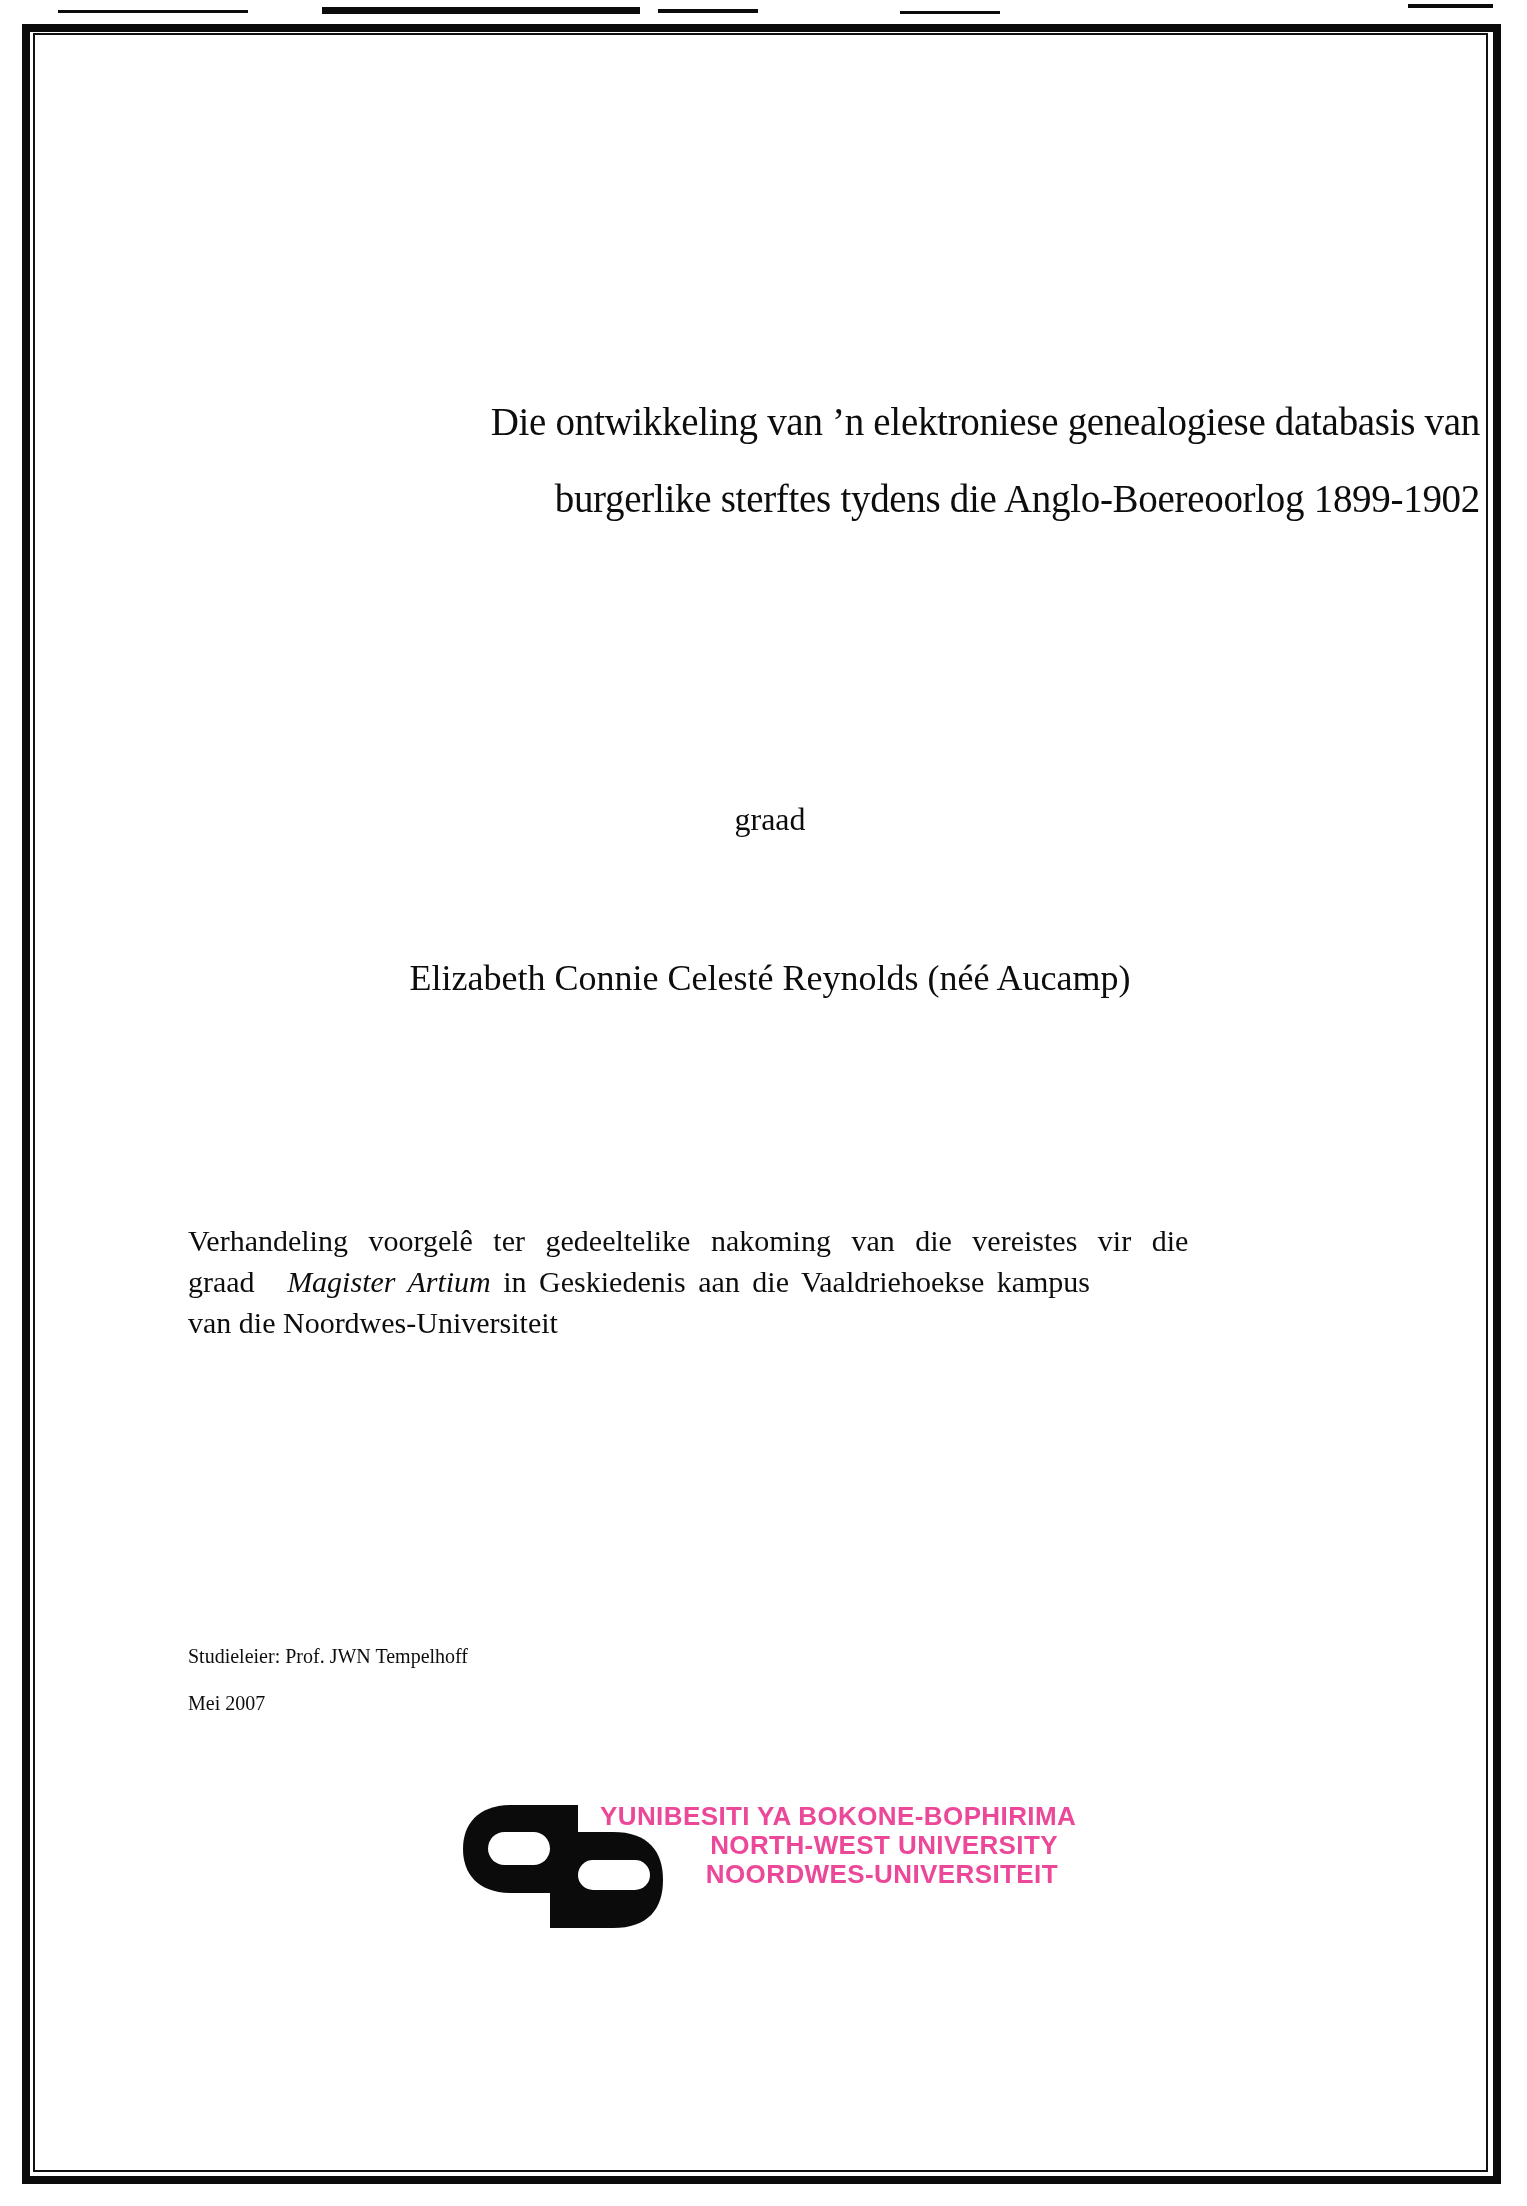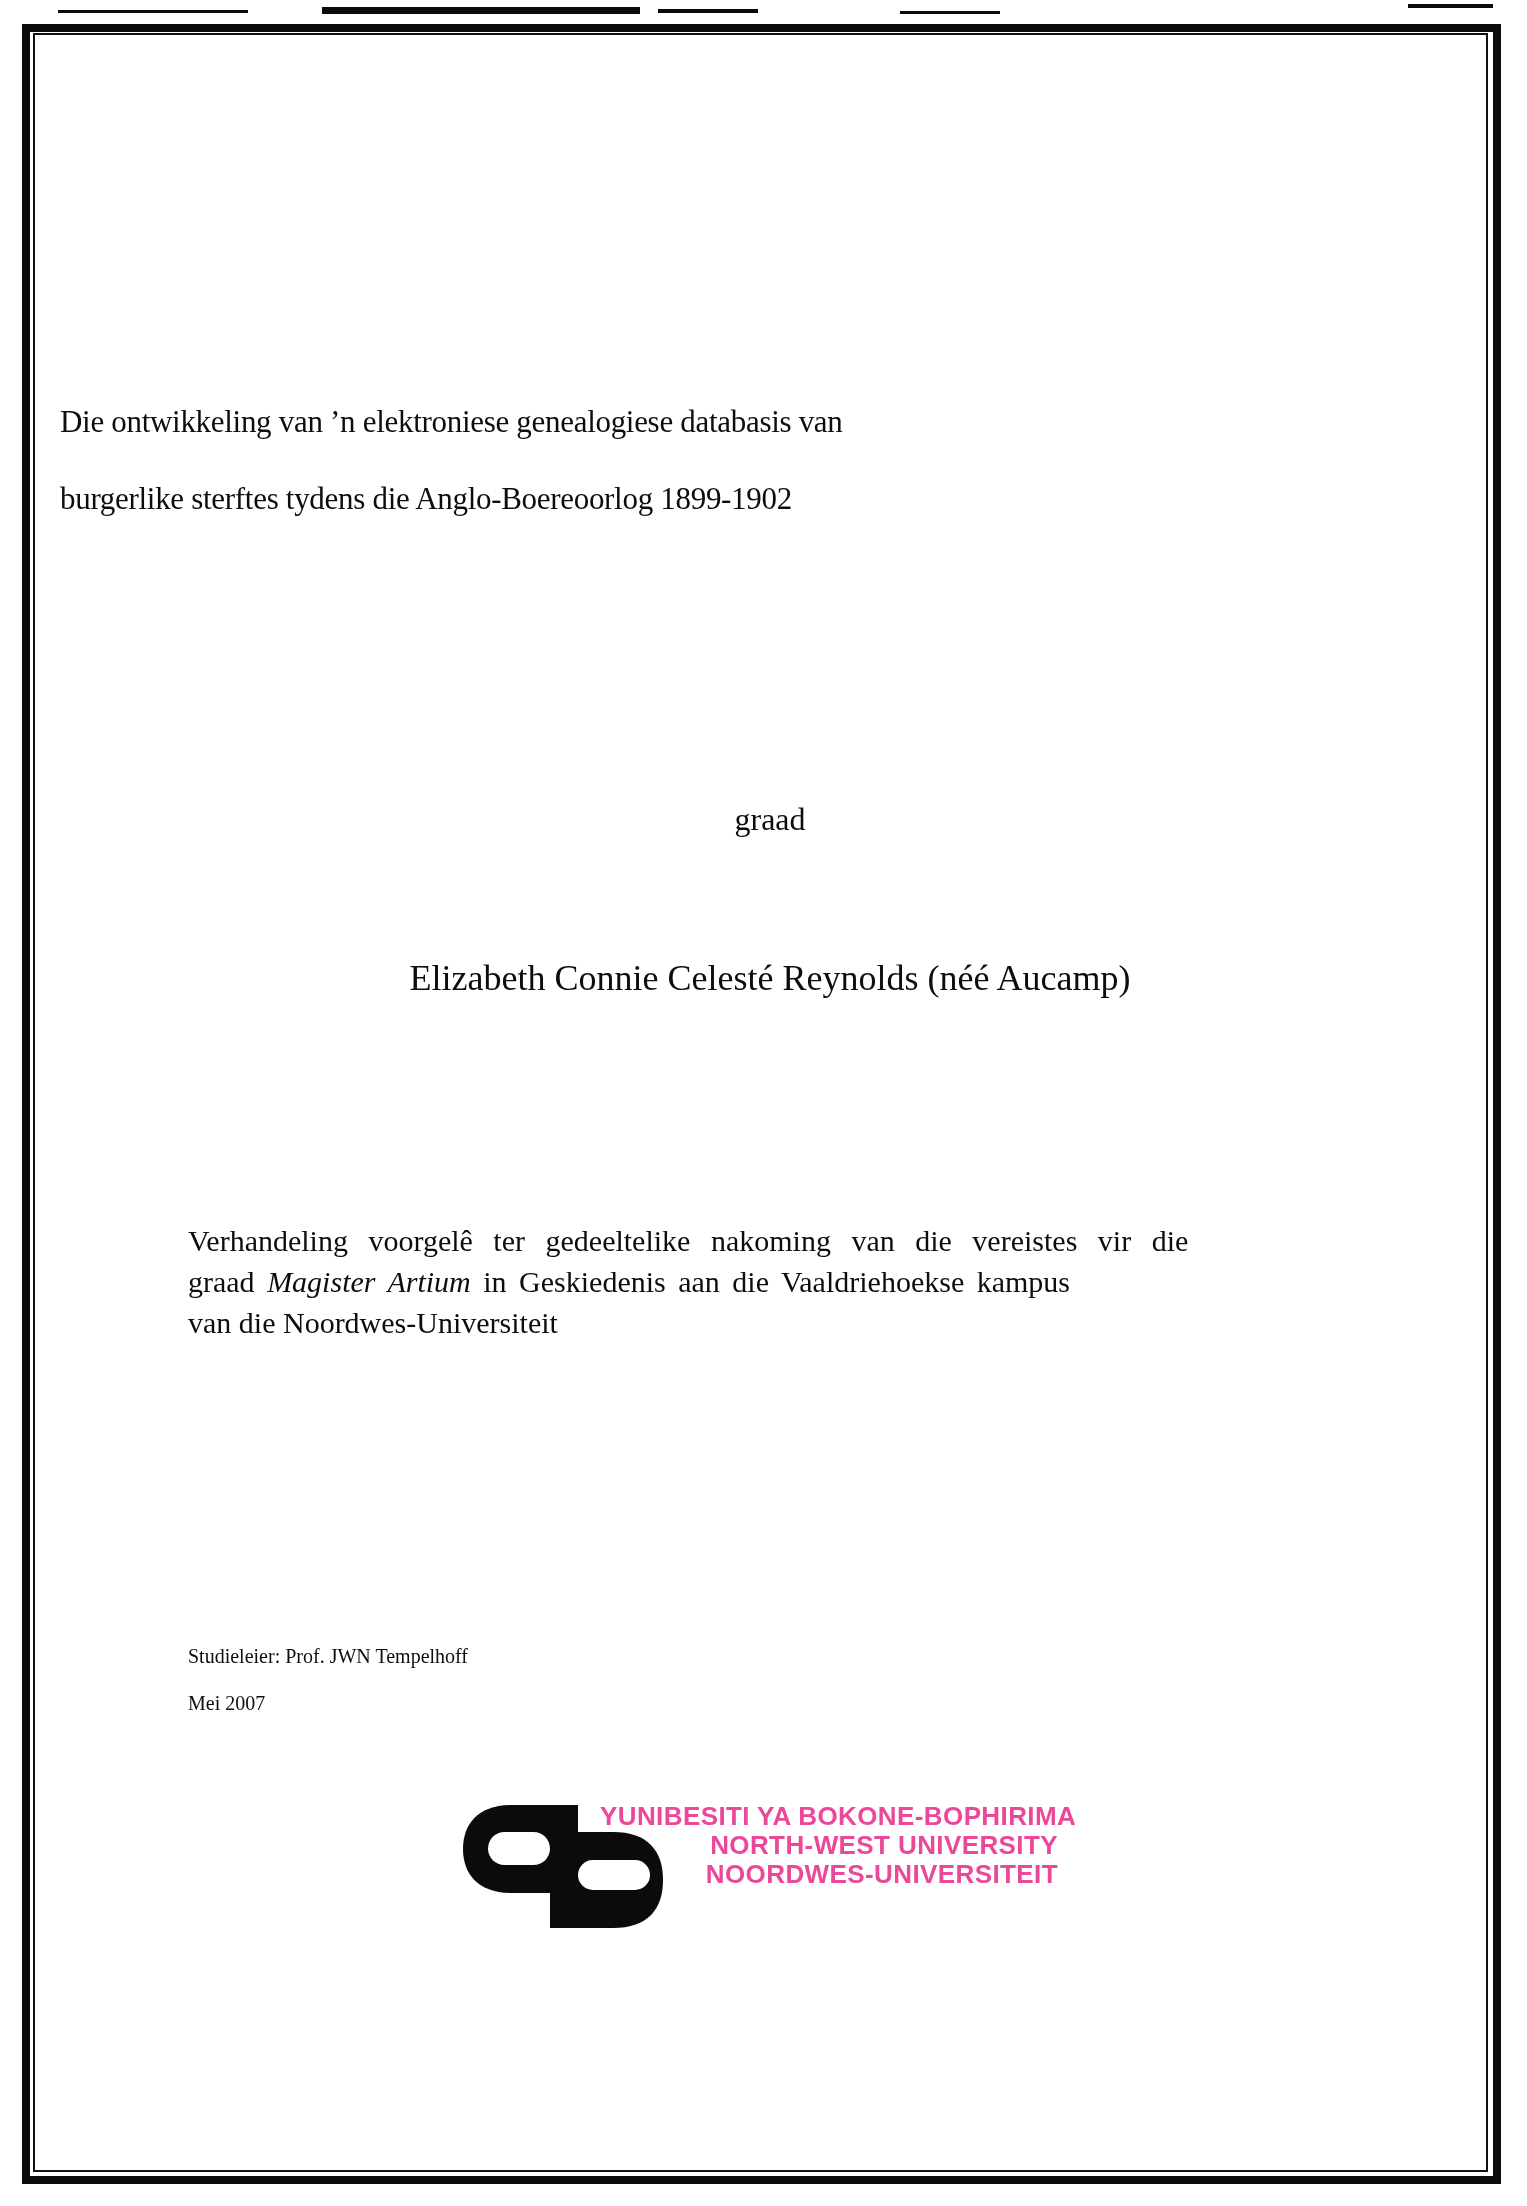--- a/index.html
+++ b/index.html
@@ -21,38 +21,38 @@
   
   .artifact { position:absolute; background:#0b0b0b; }
   .a1 { left:58px;  top:10px; width:190px; height:3px; }
   .a2 { left:322px; top:7px;  width:318px; height:7px; }
   .a3 { left:658px; top:9px;  width:100px; height:4px; }
   .a4 { left:900px; top:11px; width:100px; height:3px; }
   .a5 { left:1408px;top:4px;  width:85px;  height:4px; }
 
   .title {
     position:absolute; left:60px; top:383px; width:1420px;
-    font-size:31px; line-height:77px; text-align:left;
+    font-size:39px; line-height:77px; text-align:right;
     letter-spacing:-0.3px; white-space:nowrap;
   }
   .byline {
     position:absolute; left:60px; top:801px; width:1420px;
     font-size:32px; line-height:36px; text-align:center;
   }
   .author {
     position:absolute; left:60px; top:958px; width:1420px;
     font-size:36px; line-height:40px; text-align:center; white-space:nowrap;
   }
   .statement {
     position:absolute; left:188px; top:1220px; width:1180px;
     font-size:30px; line-height:41px; text-align:left;
   }
   .stmt-l1 { word-spacing:13px; white-space:nowrap; }
   .stmt-l2 { word-spacing:5px;  white-space:nowrap; }
-  .stmt-l2 .it { font-style:italic; }
+  .stmt-l2 .it { font-style:italic;margin-left:20px; }
   .supervisor {
     position:absolute; left:188px; top:1633px;
     font-size:20px; line-height:47px; text-align:left;
   }
   .logo-mark { position:absolute; left:450px; top:1790px; width:220px; height:145px; }
   .logo-text {
     position:absolute; left:600px; top:1802px; width:458px;
     font-family:"Liberation Sans", sans-serif;
     font-size:26px; line-height:29px; font-weight:bold;
     letter-spacing:0.4px; text-align:right; color:#ec4899;

